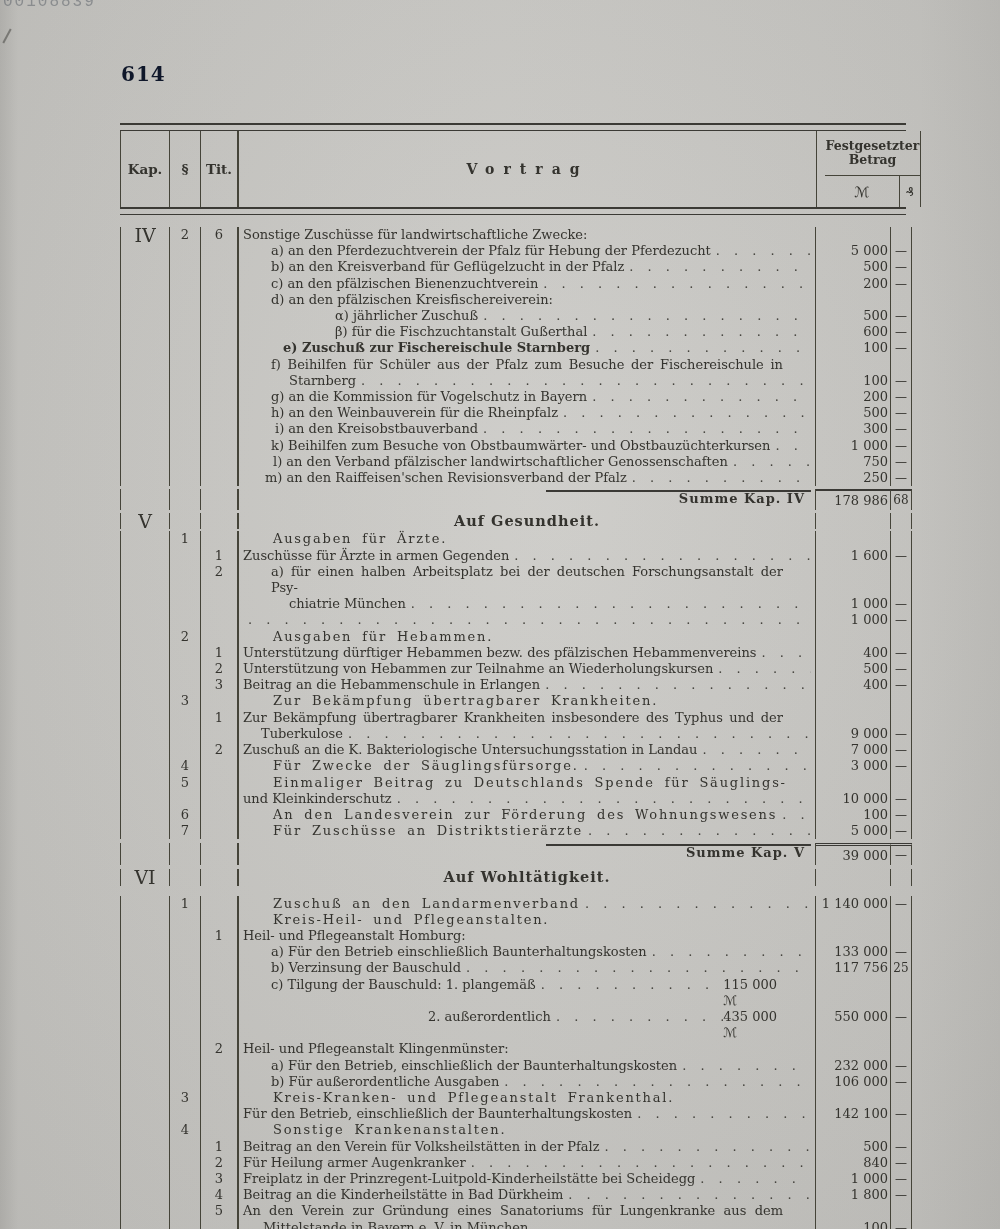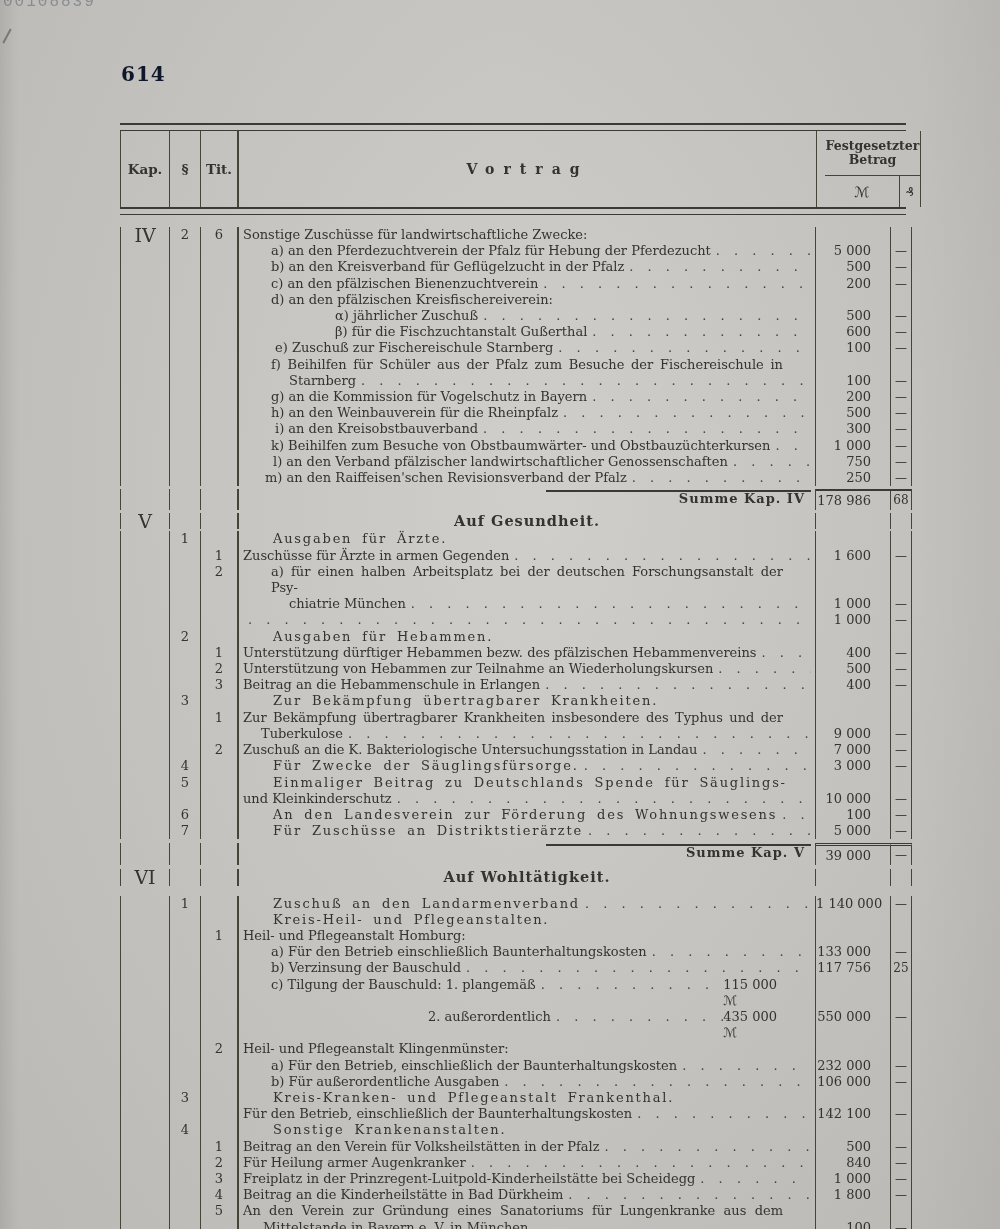--- a/index.html
+++ b/index.html
@@ -46,21 +46,21 @@
   .amt-pf{flex:1;display:flex;align-items:center;justify-content:center;font-size:13px;
     font-family:"DejaVu Sans","DejaVu Serif",serif;}
   
   .tbody{padding-top:12px;}
   .row{display:flex;align-items:stretch;min-height:16.2px;line-height:16.2px;font-size:13px;}
   .c{display:block;}
   .c.kap{width:48px;flex:0 0 48px;text-align:center;border-left:1px solid #454439;border-right:1px solid #454439;font-size:19px;}
   .c.par{width:30px;flex:0 0 30px;text-align:center;border-right:1px solid #454439;}
   .c.tit{width:36px;flex:0 0 36px;text-align:center;border-right:2px solid #454439;}
   .c.vor{width:577px;flex:0 0 577px;display:flex;align-items:baseline;padding:0 4px;box-sizing:border-box;border-right:1px solid #454439;}
-  .c.m{width:75px;flex:0 0 75px;text-align:right;padding-right:19px;box-sizing:border-box;border-right:1px solid #454439;white-space:nowrap;}
+  .c.m{width:75px;flex:0 0 75px;text-align:right;padding-right:2px;box-sizing:border-box;border-right:1px solid #454439;white-space:nowrap;}
   .c.pf{width:20px;flex:0 0 20px;text-align:center;border-right:1px solid #454439;font-size:12px;}
   .txt{white-space:nowrap;}
   .txt.j{flex:1;white-space:normal;text-align:justify;text-align-last:justify;padding-right:28px;}
   .dots{flex:1;overflow:hidden;white-space:nowrap;letter-spacing:5px;padding:0 5px;color:#45443e;}
   .inl{white-space:nowrap;margin-right:34px;font-style:normal;}
   .inl .msign{font-style:italic;font-family:"DejaVu Sans","DejaVu Serif",serif;}
   .row.center .c.vor{justify-content:center;}
   .row.center .txt{font-size:14.5px;font-weight:600;letter-spacing:1px;}
   .row.spread .txt{letter-spacing:1.8px;word-spacing:4px;}
   .row.sum{min-height:19px;line-height:19px;}
@@ -173,21 +173,21 @@
             <div class="dots"> . . . . . . . . . . . . . . . . . . . . . . . . . . . . . . . . . . . . . . . . . . . . . . . . . . . . . . . . . . . . . . . . . . . . . . . . . . . . . . . .</div>
           </div>
           <div class="c m">600</div>
           <div class="c pf">—</div>
         </div>
         <div class="row">
           <div class="c kap"></div>
           <div class="c par"></div>
           <div class="c tit"></div>
           <div class="c vor">
-            <div class="txt" style="margin-left: 32px;">e) Zuschuß zur Fischereischule Starnberg</div>
+            <div class="txt" style="margin-left: 40px; font-weight: bold;">e) Zuschuß zur Fischereischule Starnberg</div>
             <div class="dots"> . . . . . . . . . . . . . . . . . . . . . . . . . . . . . . . . . . . . . . . . . . . . . . . . . . . . . . . . . . . . . . . . . . . . . . . . . . . . . . . .</div>
           </div>
           <div class="c m">100</div>
           <div class="c pf">—</div>
         </div>
         <div class="row">
           <div class="c kap"></div>
           <div class="c par"></div>
           <div class="c tit"></div>
           <div class="c vor">

